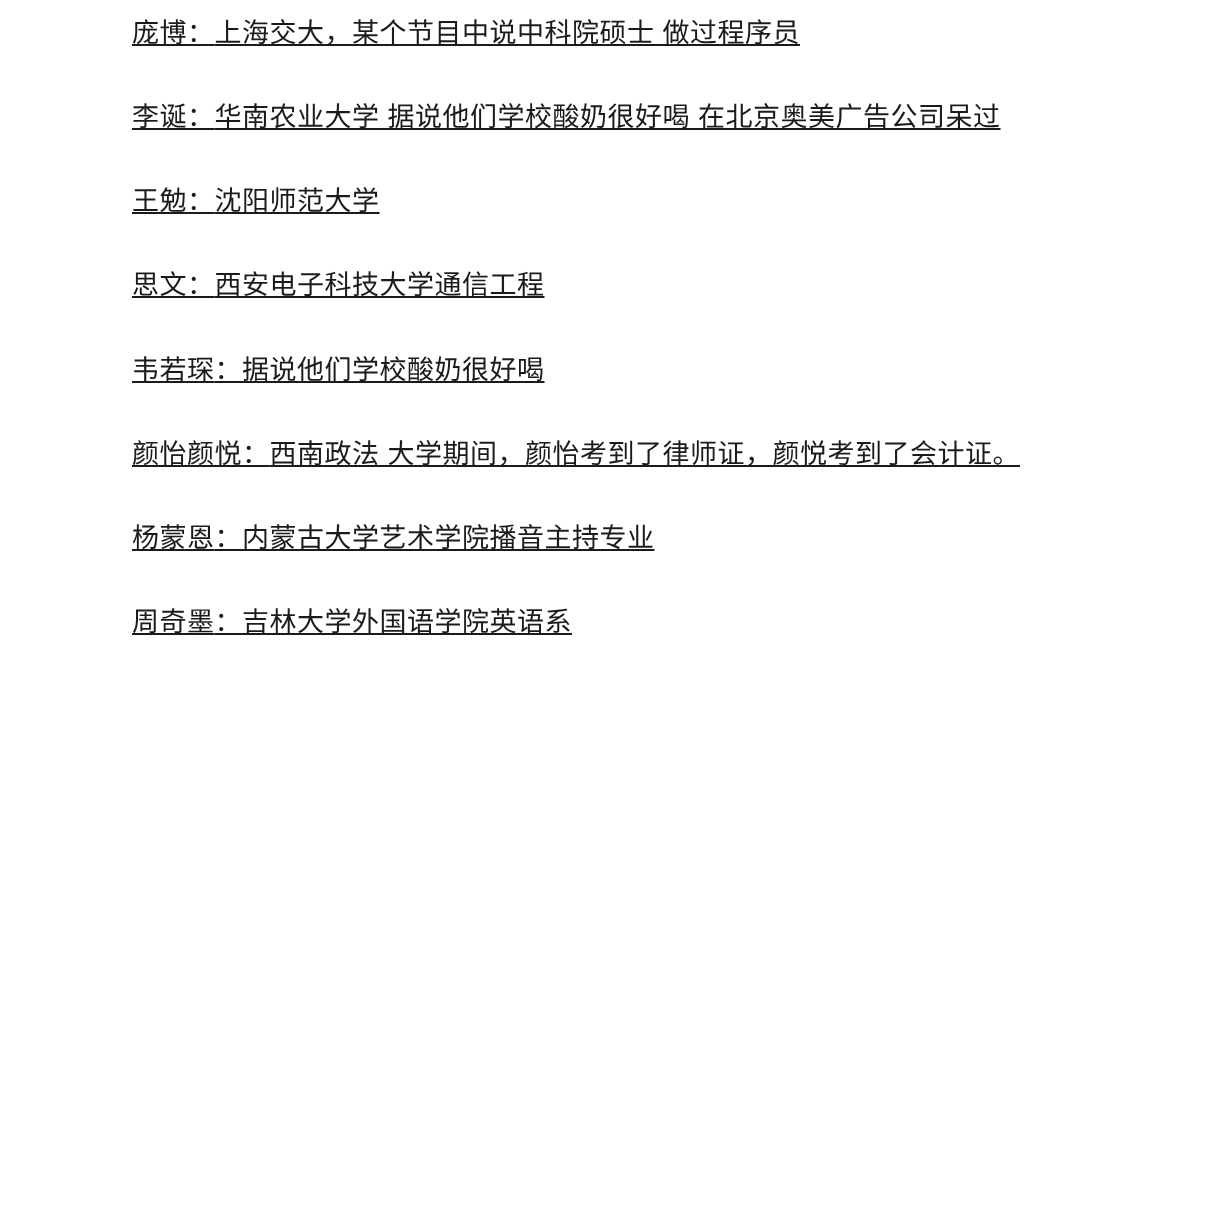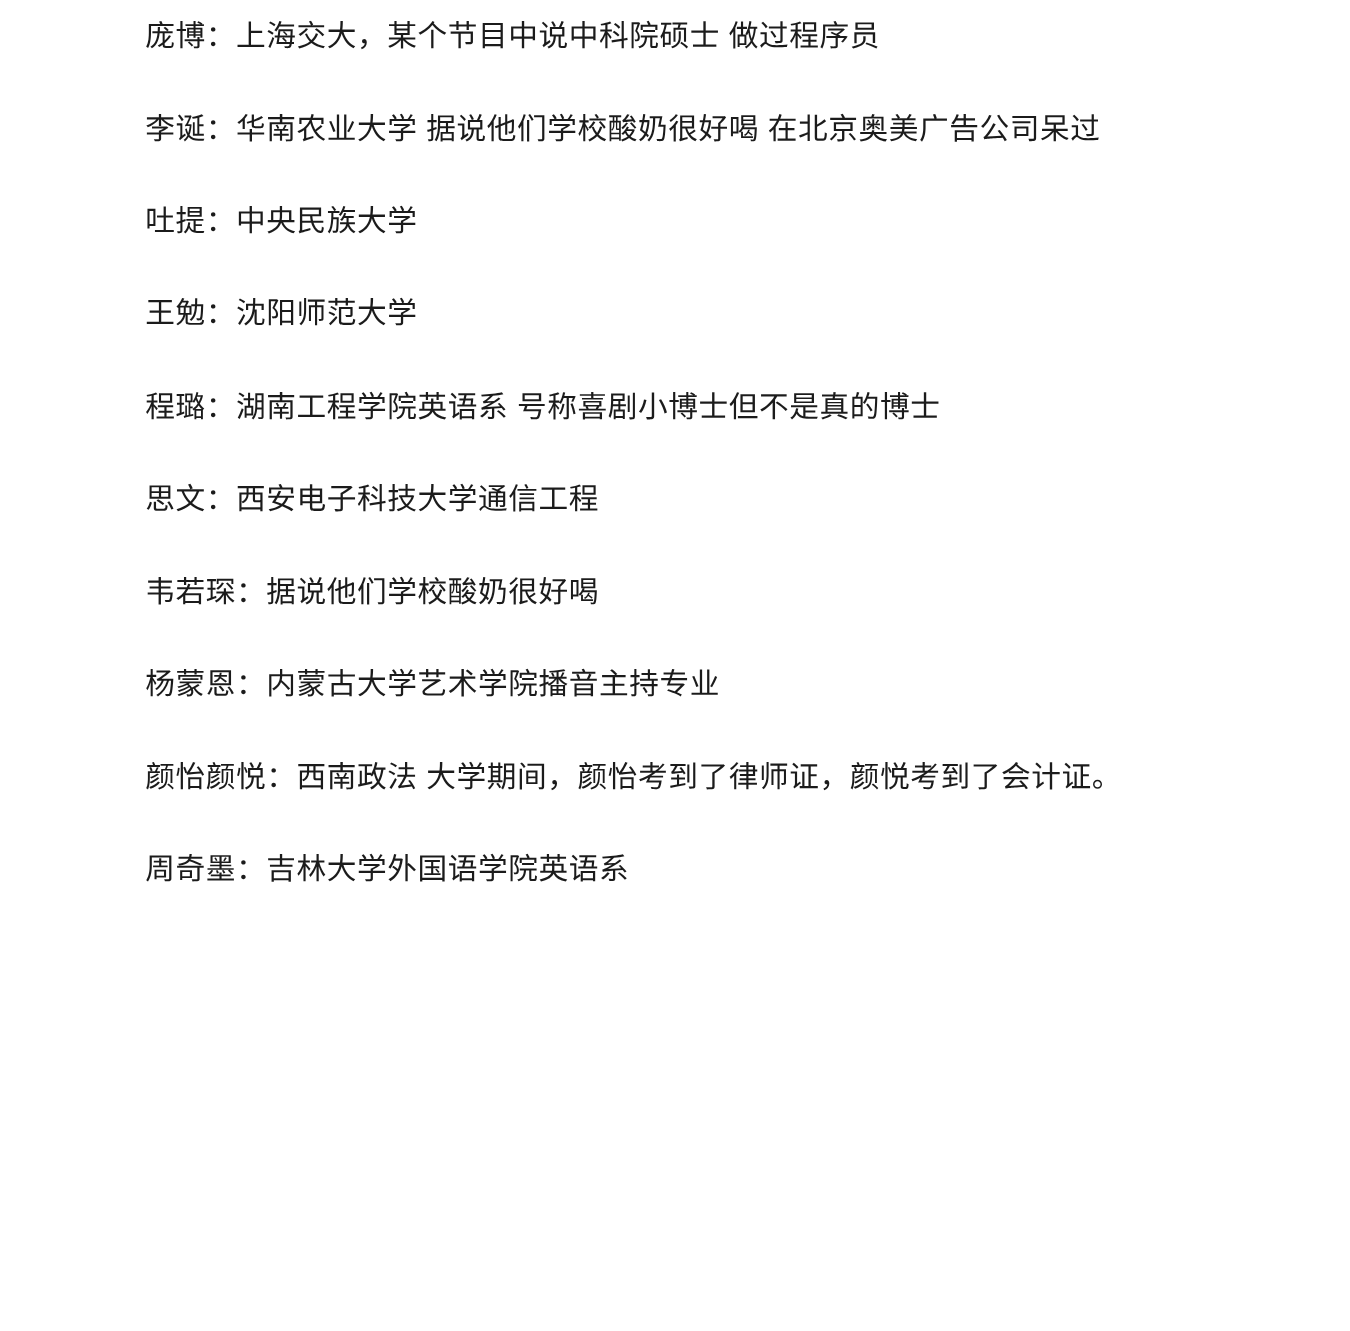--- a/index.html
+++ b/index.html
@@ -10,20 +10,21 @@
   body {
     width: 1227px;
     min-height: 1210px;
     font-family: "Liberation Sans", "DejaVu Sans", sans-serif;
     color: #1b1b1b;
   }
   .doc {
     box-sizing: border-box;
     width: 973px;
     padding: 8px 60px 0 132px;
+    text-decoration: underline;
   }
   .entry {
     font-size: 27px;
     line-height: 1.32;
     letter-spacing: 0.5px;
     margin: 0 0 48.5px 0;
     white-space: nowrap;
   }
   .entry:first-child {
     margin-top: 8px;
@@ -42,36 +43,30 @@
 <body>
 
 <div class="doc">
   <p class="entry">
     <span class="name">庞博</span><span class="sep">：</span><span class="detail">上海交大，某个节目中说中科院硕士 做过程序员</span>
   </p>
   <p class="entry">
     <span class="name">李诞</span><span class="sep">：</span><span class="detail">华南农业大学 据说他们学校酸奶很好喝 在北京奥美广告公司呆过</span>
   </p>
   <p class="entry">
-    <span class="name">吐提</span><span class="sep">：</span><span class="detail">中央民族大学</span>
-  </p>
-  <p class="entry">
     <span class="name">王勉</span><span class="sep">：</span><span class="detail">沈阳师范大学</span>
-  </p>
-  <p class="entry">
-    <span class="name">程璐</span><span class="sep">：</span><span class="detail">湖南工程学院英语系 号称喜剧小博士但不是真的博士</span>
   </p>
   <p class="entry">
     <span class="name">思文</span><span class="sep">：</span><span class="detail">西安电子科技大学通信工程</span>
   </p>
   <p class="entry">
     <span class="name">韦若琛</span><span class="sep">：</span><span class="detail">据说他们学校酸奶很好喝</span>
   </p>
   <p class="entry">
-    <span class="name">杨蒙恩</span><span class="sep">：</span><span class="detail">内蒙古大学艺术学院播音主持专业</span>
+    <span class="name">颜怡颜悦</span><span class="sep">：</span><span class="detail">西南政法 大学期间，颜怡考到了律师证，颜悦考到了会计证。</span>
   </p>
   <p class="entry">
-    <span class="name">颜怡颜悦</span><span class="sep">：</span><span class="detail">西南政法 大学期间，颜怡考到了律师证，颜悦考到了会计证。</span>
+    <span class="name">杨蒙恩</span><span class="sep">：</span><span class="detail">内蒙古大学艺术学院播音主持专业</span>
   </p>
   <p class="entry">
     <span class="name">周奇墨</span><span class="sep">：</span><span class="detail">吉林大学外国语学院英语系</span>
   </p>
 </div>
 
 </body></html>

